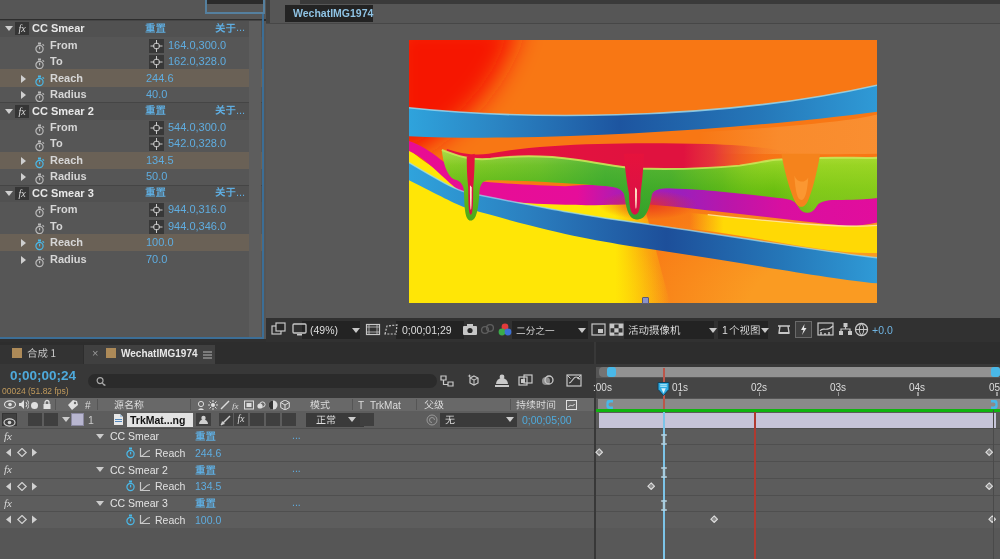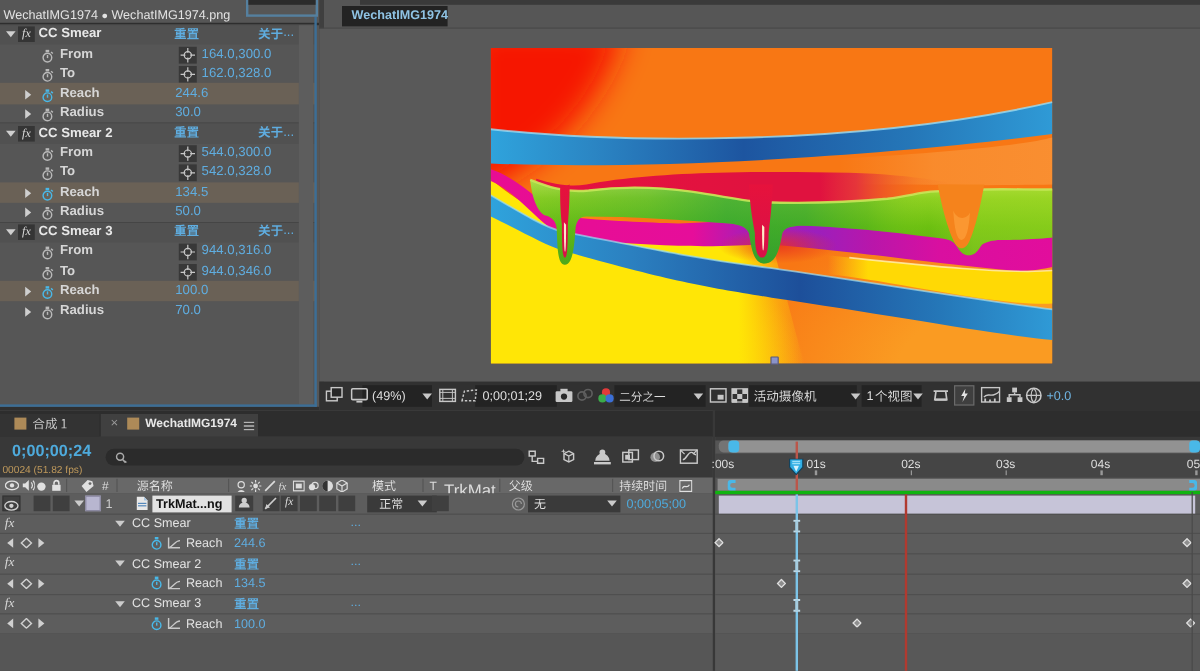--- a/index.html
+++ b/index.html
@@ -3,21 +3,20 @@
 *{margin:0;padding:0;box-sizing:border-box}
 html,body{width:1000px;height:559px;overflow:hidden;background:#4e4e4e;
 font-family:"Liberation Sans",sans-serif;-webkit-font-smoothing:antialiased;opacity:0.999}
 body>div{opacity:0.999}
 .ab{position:absolute}
 .tx{position:absolute;white-space:nowrap}
 </style></head><body>
 
 <div class="ab" style="left:0;top:0;width:266px;height:342px;background:#565656">
 <div class="ab" style="left:0;top:0;width:266px;height:19px;background:#565656"></div>
-<div class="tx" style="left:3px;top:7px;font-size:10.5px;color:#e2e2e2">WechatIMG1974 <span style="font-size:9px">●</span> WechatIMG1974.png</div>
 <div class="ab" style="left:0;top:19px;width:266px;height:2px;background:#2e2e2e"></div>
 <div class="ab" style="left:0;top:20.0px;width:263px;height:1px;background:#454545"></div>
 <div class="ab" style="left:0;top:21.0px;width:263px;height:16.4px;background:#515151"></div>
 <div class="ab" style="left:5px;top:26.2px;width:0;height:0;border-left:4px solid transparent;border-right:4px solid transparent;border-top:5px solid #cfcfcf"></div>
 <div class="ab" style="left:15px;top:22.2px;width:14px;height:13px;background:#353535;color:#dcdcdc;font-style:italic;font-size:10px;text-align:center;line-height:13px;font-family:'Liberation Serif',serif">fx</div>
 <div class="tx" style="left:32px;top:22.2px;font-size:11px;font-weight:bold;color:#e8e8e8">CC Smear</div>
 <svg style="position:absolute;left:145px;top:21.725px;overflow:visible" width="21.0" height="13.1" viewBox="0 -9.975 21.0 13.125">
       <path d="M1.6 -5.7V-2.3H4.6V-1.9H1.3V-0.9H4.6V-0.4H0.5V0.6H10V-0.4H5.8V-0.9H9.4V-1.9H5.8V-2.3H9V-5.7H5.8V-6.1H10V-7.1H5.8V-7.6C7 -7.7 8.1 -7.8 9 -7.9L8.4 -8.9C6.6 -8.6 3.8 -8.4 1.3 -8.4C1.4 -8.1 1.6 -7.7 1.6 -7.4C2.5 -7.4 3.5 -7.5 4.6 -7.5V-7.1H0.5V-6.1H4.6V-5.7ZM2.8 -3.6H4.6V-3.2H2.8ZM5.8 -3.6H7.7V-3.2H5.8ZM2.8 -4.8H4.6V-4.4H2.8ZM5.8 -4.8H7.7V-4.4H5.8Z M17.5 -7.7H18.7V-7.1H17.5ZM15.1 -7.7H16.3V-7.1H15.1ZM12.8 -7.7H14V-7.1H12.8ZM12.3 -4.5V-0.2H11V0.7H20.5V-0.2H19.2V-4.5H16L16.1 -4.9H20.2V-5.8H16.3L16.3 -6.2H20V-8.5H11.6V-6.2H15L15 -5.8H11.2V-4.9H14.9L14.8 -4.5ZM13.5 -0.2V-0.6H18V-0.2ZM13.5 -2.7H18V-2.3H13.5ZM13.5 -3.3V-3.7H18V-3.3ZM13.5 -1.7H18V-1.3H13.5Z" fill="#5fade0"></path>
     </svg>
 <svg style="position:absolute;left:215px;top:21.725px;overflow:visible" width="21.0" height="13.1" viewBox="0 -9.975 21.0 13.125">
@@ -59,21 +58,21 @@
 <div class="tx" style="left:50px;top:71.6px;font-size:11px;font-weight:bold;color:#d6d6d6">Reach</div>
 <div class="tx" style="left:146px;top:71.6px;font-size:11px;color:#5fade0">244.6</div>
 <div class="ab" style="left:21px;top:91.0px;width:0;height:0;border-top:4px solid transparent;border-bottom:4px solid transparent;border-left:5px solid #cfcfcf"></div>
 <div class="ab" style="left:34px;top:89.0px"><svg width="11" height="12" viewBox="0 0 11 12">
         <circle cx="5.5" cy="7" r="3.6" fill="none" stroke="#b9b9b9" stroke-width="1.2"></circle>
         <rect x="4" y="0.5" width="3" height="2" fill="#b9b9b9"></rect>
         <rect x="8.2" y="2.2" width="2" height="1.2" transform="rotate(40 9 3)" fill="#b9b9b9"></rect>
         <rect x="5" y="4.8" width="1.2" height="2.6" fill="#b9b9b9"></rect>
       </svg></div>
 <div class="tx" style="left:50px;top:88.0px;font-size:11px;font-weight:bold;color:#d6d6d6">Radius</div>
-<div class="tx" style="left:146px;top:88.0px;font-size:11px;color:#5fade0">30.0</div>
+<div class="tx" style="left:146px;top:88.0px;font-size:11px;color:#5fade0">40.0</div>
 <div class="ab" style="left:0;top:102.3px;width:263px;height:1px;background:#454545"></div>
 <div class="ab" style="left:0;top:103.3px;width:263px;height:16.4px;background:#515151"></div>
 <div class="ab" style="left:5px;top:108.5px;width:0;height:0;border-left:4px solid transparent;border-right:4px solid transparent;border-top:5px solid #cfcfcf"></div>
 <div class="ab" style="left:15px;top:104.5px;width:14px;height:13px;background:#353535;color:#dcdcdc;font-style:italic;font-size:10px;text-align:center;line-height:13px;font-family:'Liberation Serif',serif">fx</div>
 <div class="tx" style="left:32px;top:104.5px;font-size:11px;font-weight:bold;color:#e8e8e8">CC Smear 2</div>
 <svg style="position:absolute;left:145px;top:103.97500000000001px;overflow:visible" width="21.0" height="13.1" viewBox="0 -9.975 21.0 13.125">
       <path d="M1.6 -5.7V-2.3H4.6V-1.9H1.3V-0.9H4.6V-0.4H0.5V0.6H10V-0.4H5.8V-0.9H9.4V-1.9H5.8V-2.3H9V-5.7H5.8V-6.1H10V-7.1H5.8V-7.6C7 -7.7 8.1 -7.8 9 -7.9L8.4 -8.9C6.6 -8.6 3.8 -8.4 1.3 -8.4C1.4 -8.1 1.6 -7.7 1.6 -7.4C2.5 -7.4 3.5 -7.5 4.6 -7.5V-7.1H0.5V-6.1H4.6V-5.7ZM2.8 -3.6H4.6V-3.2H2.8ZM5.8 -3.6H7.7V-3.2H5.8ZM2.8 -4.8H4.6V-4.4H2.8ZM5.8 -4.8H7.7V-4.4H5.8Z M17.5 -7.7H18.7V-7.1H17.5ZM15.1 -7.7H16.3V-7.1H15.1ZM12.8 -7.7H14V-7.1H12.8ZM12.3 -4.5V-0.2H11V0.7H20.5V-0.2H19.2V-4.5H16L16.1 -4.9H20.2V-5.8H16.3L16.3 -6.2H20V-8.5H11.6V-6.2H15L15 -5.8H11.2V-4.9H14.9L14.8 -4.5ZM13.5 -0.2V-0.6H18V-0.2ZM13.5 -2.7H18V-2.3H13.5ZM13.5 -3.3V-3.7H18V-3.3ZM13.5 -1.7H18V-1.3H13.5Z" fill="#5fade0"></path>
     </svg>
 <svg style="position:absolute;left:215px;top:103.97500000000001px;overflow:visible" width="21.0" height="13.1" viewBox="0 -9.975 21.0 13.125">
       <path d="M2.1 -8.4C2.5 -7.9 2.9 -7.3 3.1 -6.8H1.3V-5.5H4.6V-4.2V-4.1H0.6V-2.9H4.3C3.9 -1.9 2.9 -0.9 0.3 -0.2C0.7 0.1 1.1 0.6 1.2 0.9C3.7 0.2 4.9 -0.8 5.5 -1.9C6.4 -0.5 7.6 0.4 9.4 0.9C9.6 0.5 10 -0.1 10.3 -0.4C8.5 -0.8 7.2 -1.6 6.4 -2.9H9.9V-4.1H6.1V-4.2V-5.5H9.4V-6.8H7.6C7.9 -7.3 8.3 -7.9 8.6 -8.5L7.3 -8.9C7 -8.3 6.6 -7.4 6.2 -6.8H3.7L4.3 -7.2C4.1 -7.6 3.7 -8.4 3.2 -8.9Z M11.7 -8.3V-7H15.2V-4.8H11V-3.6H15.2V-0.7C15.2 -0.5 15.1 -0.4 14.9 -0.4C14.6 -0.4 13.8 -0.4 13 -0.4C13.2 -0.1 13.5 0.5 13.5 0.9C14.6 0.9 15.4 0.9 15.8 0.7C16.4 0.5 16.5 0.1 16.5 -0.7V-3.6H20.5V-4.8H16.5V-7H19.8V-8.3Z" fill="#5fade0"></path>
@@ -496,21 +495,21 @@
     </svg>
 <svg class="ab" style="left:280px;top:58px" width="10" height="10" viewBox="0 0 10 10">
       <path d="M5 0l4.3 2.5v5L5 10 .7 7.5v-5z" fill="none" stroke="#dcdcdc" stroke-width="1"></path>
       <path d="M.7 2.5L5 5l4.3-2.5M5 5v5" fill="none" stroke="#dcdcdc" stroke-width="1"></path>
     </svg>
 <svg style="position:absolute;left:310px;top:57px;overflow:visible" width="20.0" height="12.5" viewBox="0 -9.5 20.0 12.5">
       <path d="M4.7 -4.2H8.2V-3.5H4.7ZM4.7 -5.4H8.2V-4.7H4.7ZM7.3 -8.4V-7.6H5.8V-8.4H5.1V-7.6H3.6V-6.9H5.1V-6.2H5.8V-6.9H7.3V-6.2H8.1V-6.9H9.5V-7.6H8.1V-8.4ZM4 -6V-2.9H6.1C6 -2.6 6 -2.3 5.9 -2.1H3.4V-1.4H5.7C5.3 -0.7 4.6 -0.1 3.1 0.2C3.3 0.4 3.5 0.6 3.5 0.8C5.3 0.4 6.1 -0.3 6.5 -1.4C7 -0.3 7.9 0.5 9.2 0.8C9.3 0.6 9.5 0.3 9.7 0.2C8.5 -0.1 7.7 -0.6 7.2 -1.4H9.4V-2.1H6.7C6.7 -2.3 6.8 -2.6 6.8 -2.9H8.9V-6ZM1.8 -8.4V-6.5H0.5V-5.8H1.8V-5.8C1.5 -4.4 0.9 -2.8 0.3 -2C0.5 -1.8 0.6 -1.5 0.7 -1.2C1.1 -1.8 1.5 -2.7 1.8 -3.7V0.8H2.5V-4.4C2.7 -3.8 3.1 -3.2 3.2 -2.9L3.7 -3.4C3.5 -3.7 2.7 -5 2.5 -5.4V-5.8H3.5V-6.5H2.5V-8.4Z M17.1 -7.9C17.6 -7.5 18.2 -7 18.5 -6.7L19.1 -7.1C18.8 -7.5 18.1 -8 17.6 -8.3ZM15.7 -8.4C15.7 -7.7 15.7 -7.1 15.7 -6.5H10.6V-5.8H15.8C16 -2.1 16.9 0.8 18.5 0.8C19.3 0.8 19.5 0.3 19.7 -1.4C19.5 -1.5 19.2 -1.7 19 -1.9C18.9 -0.5 18.8 0 18.6 0C17.6 0 16.8 -2.4 16.5 -5.8H19.5V-6.5H16.5C16.5 -7.1 16.4 -7.7 16.4 -8.4ZM10.6 -0.2 10.8 0.5C12.1 0.2 13.9 -0.2 15.7 -0.6L15.6 -1.3L13.4 -0.8V-3.6H15.3V-4.3H10.9V-3.6H12.7V-0.7Z" fill="#e0e0e0"></path>
     </svg>
 <div class="ab" style="left:352px;top:57px;width:1px;height:11px;background:#555"></div>
 <div class="tx" style="left:358px;top:58px;font-size:10px;color:#ddd">T</div>
-<div class="tx" style="left:370px;top:58px;font-size:14px;color:#ddd">TrkMat</div>
+<div class="tx" style="left:370px;top:58px;font-size:10px;color:#ddd">TrkMat</div>
 <div class="ab" style="left:416px;top:57px;width:1px;height:11px;background:#555"></div>
 <svg style="position:absolute;left:424px;top:57px;overflow:visible" width="20.0" height="12.5" viewBox="0 -9.5 20.0 12.5">
       <path d="M3.2 -8.3C2.6 -7.2 1.6 -6.1 0.6 -5.4C0.8 -5.2 1.1 -4.9 1.2 -4.7C2.2 -5.5 3.3 -6.8 4 -8ZM6 -7.9C7 -7 8.2 -5.7 8.7 -4.8L9.4 -5.3C8.9 -6.1 7.6 -7.4 6.6 -8.3ZM3.3 -5.5 2.6 -5.3C3 -4 3.7 -2.9 4.5 -2C3.4 -1 2 -0.4 0.4 0.1C0.5 0.3 0.8 0.6 0.8 0.8C2.5 0.3 3.9 -0.4 5 -1.4C6.1 -0.4 7.5 0.3 9.1 0.8C9.2 0.5 9.5 0.2 9.7 0C8 -0.4 6.7 -1.1 5.6 -2C6.4 -2.9 7.1 -4 7.6 -5.4L6.8 -5.6C6.4 -4.4 5.8 -3.4 5 -2.6C4.3 -3.4 3.7 -4.4 3.3 -5.5Z M10.4 -0.6 10.6 0.2C11.6 -0.2 12.8 -0.7 14 -1.1L13.8 -1.8C12.6 -1.3 11.3 -0.8 10.4 -0.6ZM14 -7.8V-7H15.1C15 -3.8 14.7 -1.2 13.3 0.4C13.5 0.5 13.8 0.7 13.9 0.8C14.8 -0.3 15.3 -1.8 15.6 -3.6C15.9 -2.7 16.3 -2 16.8 -1.3C16.2 -0.6 15.5 -0.1 14.7 0.2C14.9 0.4 15.1 0.6 15.2 0.8C16 0.5 16.7 -0.1 17.3 -0.7C17.8 -0.1 18.4 0.4 19.1 0.8C19.3 0.6 19.5 0.3 19.7 0.2C18.9 -0.2 18.3 -0.7 17.7 -1.3C18.4 -2.2 19 -3.4 19.3 -4.9L18.8 -5L18.6 -5H17.6C17.9 -5.8 18.2 -6.9 18.4 -7.8ZM15.9 -7H17.5C17.2 -6.1 16.9 -5.1 16.7 -4.4H18.4C18.1 -3.4 17.8 -2.6 17.3 -1.9C16.6 -2.8 16.1 -3.9 15.7 -5C15.8 -5.6 15.8 -6.3 15.9 -7ZM10.6 -4.2C10.7 -4.3 10.9 -4.4 12.2 -4.5C11.8 -3.9 11.3 -3.3 11.2 -3.1C10.8 -2.8 10.6 -2.5 10.4 -2.5C10.5 -2.3 10.6 -1.9 10.6 -1.8C10.8 -1.9 11.2 -2.1 13.8 -2.9C13.8 -3 13.8 -3.3 13.8 -3.5L11.8 -2.9C12.6 -3.8 13.3 -4.9 13.9 -5.9L13.3 -6.3C13.1 -5.9 12.9 -5.6 12.7 -5.2L11.3 -5.1C11.9 -5.9 12.6 -7 13 -8.1L12.3 -8.4C11.9 -7.2 11.1 -5.9 10.9 -5.5C10.7 -5.2 10.5 -5 10.3 -4.9C10.4 -4.7 10.5 -4.4 10.6 -4.2Z" fill="#e0e0e0"></path>
     </svg>
 <div class="ab" style="left:510px;top:57px;width:1px;height:11px;background:#555"></div>
 <svg style="position:absolute;left:516px;top:57px;overflow:visible" width="40.0" height="12.5" viewBox="0 -9.5 40.0 12.5">
       <path d="M4.5 -2C4.9 -1.5 5.4 -0.7 5.6 -0.3L6.2 -0.7C6 -1.1 5.5 -1.9 5.1 -2.4ZM6.3 -8.3V-7.1H4.1V-6.4H6.3V-5.2H3.6V-4.5H7.6V-3.3H3.7V-2.6H7.6V-0.1C7.6 0 7.5 0.1 7.4 0.1C7.2 0.1 6.7 0.1 6.2 0.1C6.2 0.3 6.4 0.6 6.4 0.8C7.1 0.8 7.6 0.8 7.9 0.7C8.2 0.6 8.3 0.3 8.3 -0.1V-2.6H9.5V-3.3H8.3V-4.5H9.6V-5.2H7V-6.4H9.1V-7.1H7V-8.3ZM1.7 -8.4V-6.4H0.4V-5.7H1.7V-3.5C1.2 -3.3 0.7 -3.2 0.3 -3.1L0.5 -2.4L1.7 -2.8V-0.1C1.7 0 1.7 0.1 1.5 0.1C1.4 0.1 1 0.1 0.6 0.1C0.7 0.3 0.8 0.6 0.8 0.8C1.4 0.8 1.8 0.8 2.1 0.6C2.3 0.5 2.4 0.3 2.4 -0.1V-3L3.5 -3.3L3.4 -4L2.4 -3.7V-5.7H3.5V-6.4H2.4V-8.4Z M14.7 -4.5C15.2 -4.3 15.7 -3.9 16 -3.6L16.3 -4C16.1 -4.3 15.5 -4.7 15.1 -4.9ZM14 -3.6C14.5 -3.4 15 -2.9 15.3 -2.6L15.7 -3.1C15.4 -3.4 14.8 -3.8 14.4 -4ZM16.9 -1.1C17.7 -0.5 18.6 0.3 19.1 0.8L19.6 0.4C19.1 -0.2 18.1 -0.9 17.4 -1.5ZM10.4 -0.6 10.6 0.1C11.4 -0.2 12.6 -0.6 13.6 -1L13.5 -1.7C12.3 -1.2 11.2 -0.8 10.4 -0.6ZM14 -5.9V-5.3H18.5C18.4 -4.9 18.2 -4.4 18.1 -4.1L18.7 -3.9C18.9 -4.4 19.2 -5.2 19.4 -5.8L18.9 -6L18.8 -5.9H16.9V-6.8H18.9V-7.5H16.9V-8.4H16.2V-7.5H14.4V-6.8H16.2V-5.9ZM16.5 -4.9V-3.7C16.5 -3.3 16.5 -2.9 16.4 -2.5H13.8V-1.9H16.1C15.8 -1.1 15 -0.3 13.6 0.3C13.8 0.4 14 0.7 14.1 0.8C15.8 0.1 16.6 -0.9 16.9 -1.9H19.4V-2.5H17.1C17.2 -2.9 17.2 -3.3 17.2 -3.7V-4.9ZM10.6 -4.2C10.8 -4.3 11 -4.4 12.2 -4.5C11.7 -3.9 11.3 -3.3 11.2 -3.1C10.9 -2.8 10.7 -2.5 10.5 -2.5C10.5 -2.3 10.6 -2 10.7 -1.8C10.9 -2 11.2 -2.1 13.5 -2.7C13.5 -2.9 13.5 -3.1 13.5 -3.3L11.8 -2.9C12.5 -3.8 13.2 -4.9 13.7 -5.9L13.1 -6.3C13 -5.9 12.8 -5.5 12.5 -5.2L11.3 -5C11.9 -5.9 12.5 -7 13 -8.1L12.3 -8.4C11.9 -7.2 11.2 -5.9 10.9 -5.5C10.7 -5.2 10.6 -4.9 10.4 -4.9C10.5 -4.7 10.6 -4.4 10.6 -4.2Z M24.7 -4.5C25.3 -3.8 25.9 -2.7 26.3 -2.1L26.9 -2.5C26.6 -3.1 25.9 -4.1 25.4 -4.9ZM23.2 -4V-1.7H21.5V-4ZM23.2 -4.7H21.5V-6.9H23.2ZM20.8 -7.6V-0.2H21.5V-1.1H23.9V-7.6ZM27.6 -8.3V-6.4H24.4V-5.7H27.6V-0.3C27.6 -0.1 27.6 -0.1 27.4 -0.1C27.1 -0 26.4 -0 25.6 -0.1C25.7 0.1 25.9 0.5 25.9 0.7C26.9 0.7 27.5 0.7 27.9 0.6C28.3 0.4 28.4 0.2 28.4 -0.3V-5.7H29.6V-6.4H28.4V-8.3Z M30.9 -6.2V0.8H31.7V-6.2ZM31.1 -7.9C31.5 -7.5 32 -6.8 32.3 -6.4L32.9 -6.8C32.6 -7.3 32.1 -7.9 31.6 -8.3ZM33.8 -3H36.2V-1.6H33.8ZM33.8 -4.9H36.2V-3.6H33.8ZM33.1 -5.5V-1H36.9V-5.5ZM33.5 -7.8V-7.1H38.4V-0.1C38.4 0 38.3 0.1 38.2 0.1C38.1 0.1 37.6 0.1 37.2 0.1C37.3 0.2 37.4 0.6 37.5 0.8C38.1 0.8 38.5 0.8 38.8 0.6C39 0.5 39.1 0.3 39.1 -0.1V-7.8Z" fill="#e0e0e0"></path>
     </svg>
 <svg class="ab" style="left:566px;top:58px" width="11" height="10" viewBox="0 0 11 10">
       <rect x="0.5" y="0.5" width="10" height="9" fill="none" stroke="#e0e0e0" stroke-width="1"></rect>

